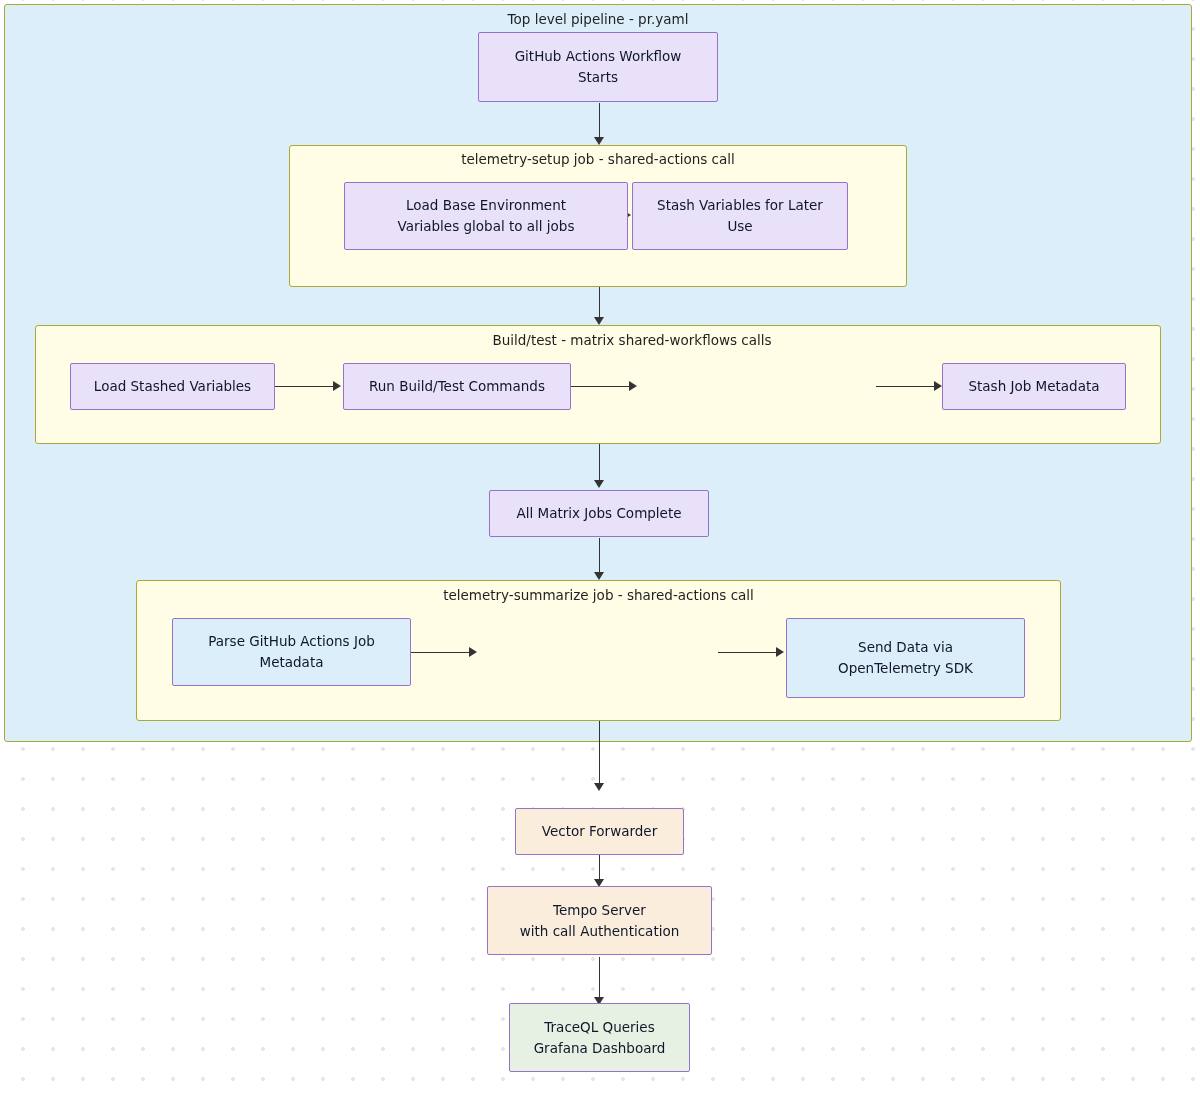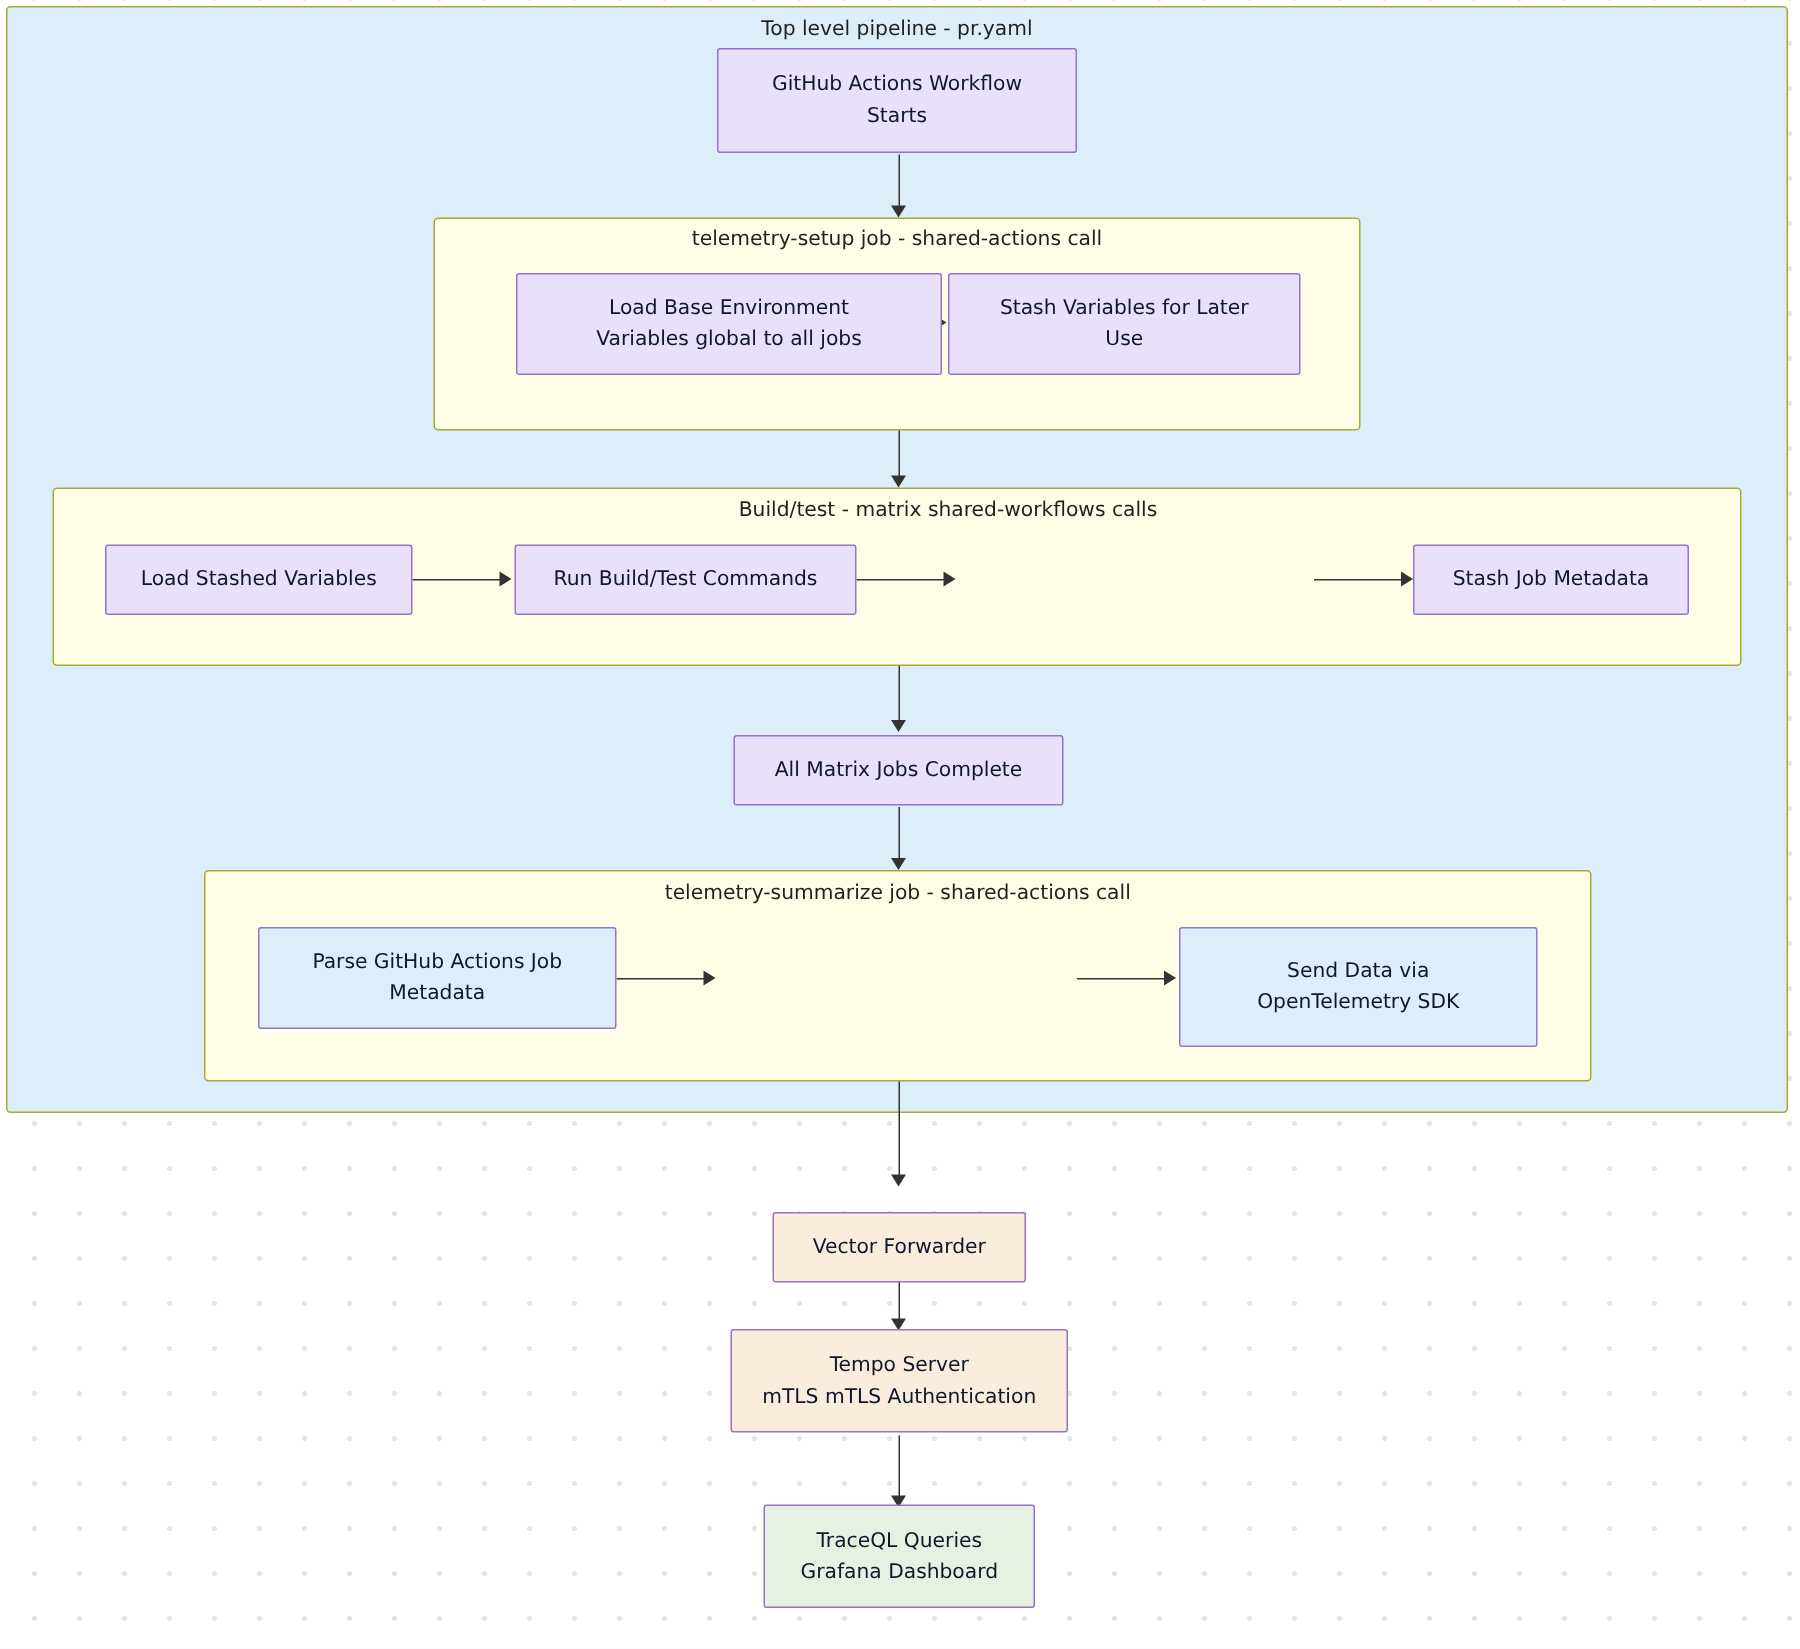--- a/index.html
+++ b/index.html
@@ -142,21 +142,21 @@
   <div class="node purple" style="left:478px; top:32px; width:240px; height:70px;">
     <span>GitHub Actions Workflow</span>
     <span>Starts</span>
   </div>
 
   <div class="node purple" style="left:344px; top:182px; width:284px; height:68px;">
     <span>Load Base Environment</span>
     <span>Variables global to all jobs</span>
   </div>
 
-  <div class="node purple" style="left:632px; top:182px; width:235px; height:68px;">
+  <div class="node purple" style="left:632px; top:182px; width:216px; height:68px;">
     <span>Stash Variables for Later</span>
     <span>Use</span>
   </div>
 
   <div class="node purple" style="left:70px; top:363px; width:205px; height:47px;">
     <span>Load Stashed Variables</span>
   </div>
 
   <div class="node purple" style="left:343px; top:363px; width:228px; height:47px;">
     <span>Run Build/Test Commands</span>
@@ -181,21 +181,21 @@
     <span>Send Data via</span>
     <span>OpenTelemetry SDK</span>
   </div>
 
   <div class="node orange" style="left:515px; top:808px; width:169px; height:47px;">
     <span>Vector Forwarder</span>
   </div>
 
   <div class="node orange" style="left:487px; top:886px; width:225px; height:69px;">
     <span>Tempo Server</span>
-    <span>mTLS mTLS Authentication</span>
+    <span>with call Authentication</span>
   </div>
 
   <div class="node green" style="left:509px; top:1003px; width:181px; height:69px;">
     <span>TraceQL Queries</span>
     <span>Grafana Dashboard</span>
   </div>
 
 </div>
 
 </body></html>

